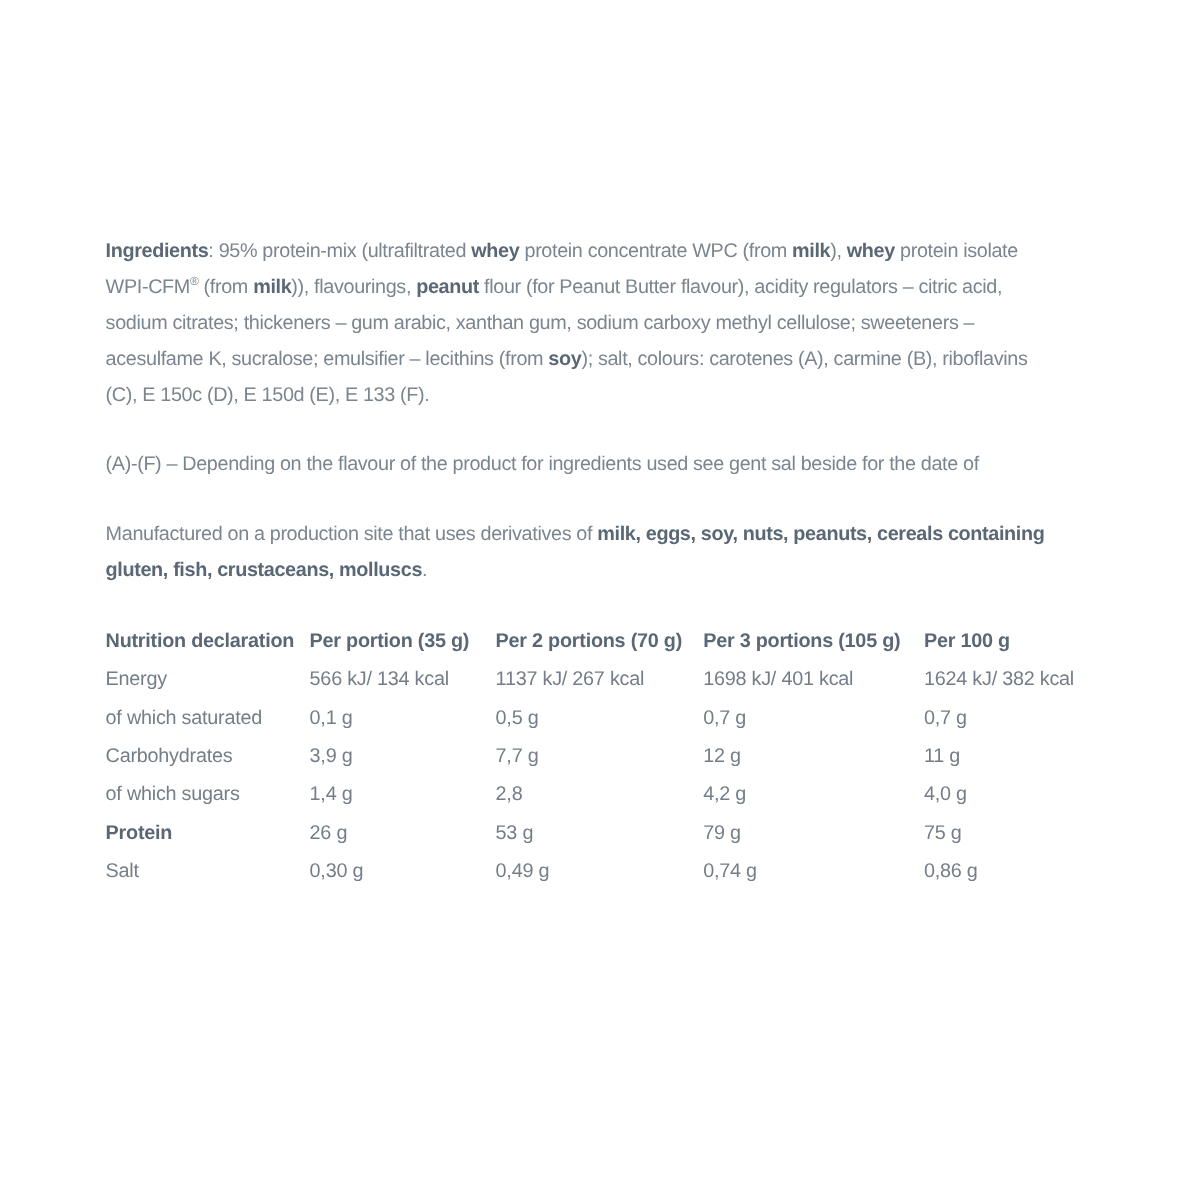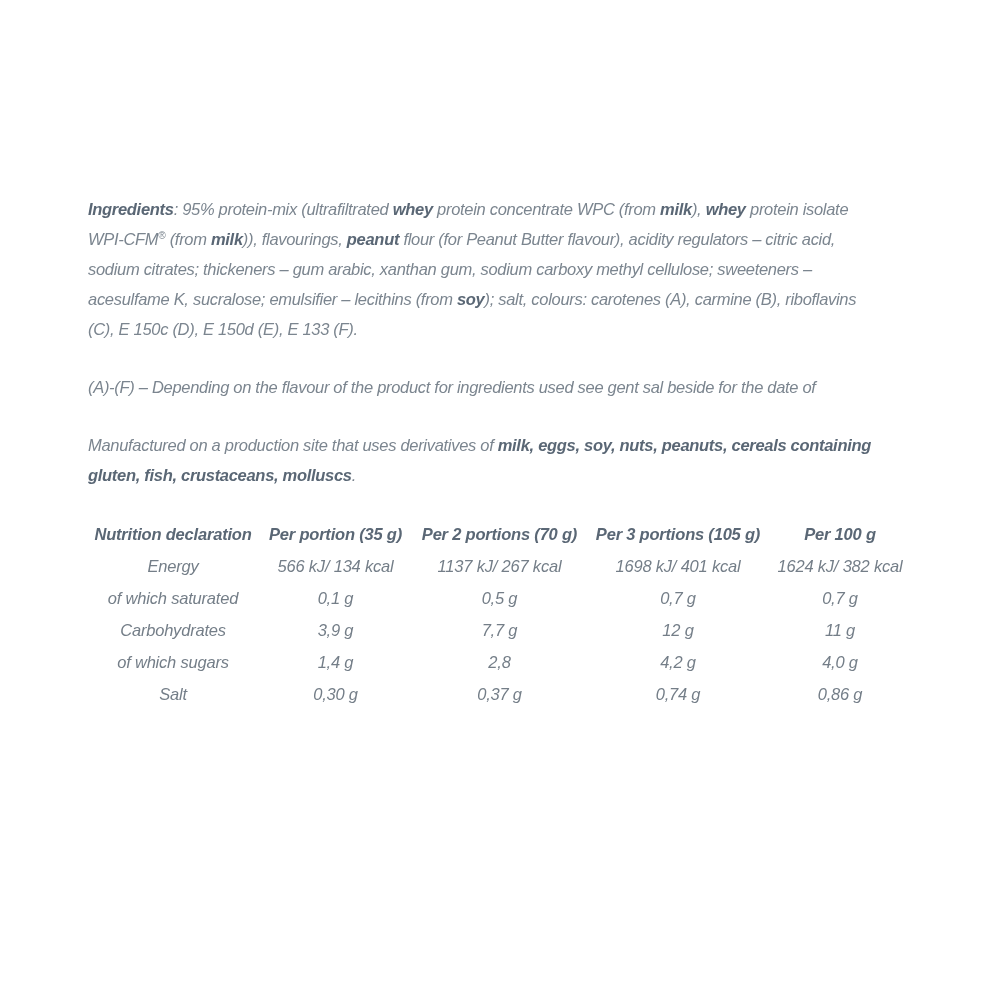--- a/index.html
+++ b/index.html
@@ -10,21 +10,20 @@
   body {
     width: 1000px;
     height: 1000px;
     overflow: hidden;
     font-family: "Liberation Sans", sans-serif;
   }
   .content {
     box-sizing: border-box;
     width: 1000px;
     padding: 194px 88px 0 88px;
-    font-style: italic;
   }
   .para {
     margin: 0 0 28px 0;
     font-size: 16.5px;
     letter-spacing: -0.3px;
     line-height: 30px;
     color: #7b858f;
     font-weight: 400;
     white-space: nowrap;
   }
@@ -38,21 +37,21 @@
     line-height: 0;
   }
   table.nutrition {
     border-collapse: collapse;
     table-layout: fixed;
     width: 822px;
     margin-top: 2px;
   }
   table.nutrition th,
   table.nutrition td {
-    text-align: center;
+    text-align: left;
     vertical-align: middle;
     font-size: 16.5px;
     letter-spacing: -0.2px;
     line-height: 20px;
     padding: 6px 0 6px 0;
     white-space: nowrap;
     overflow: visible;
   }
   table.nutrition th {
     color: #5a6775;
@@ -118,22 +117,29 @@
           <td>11 g</td>
         </tr>
         <tr>
           <td>of which sugars</td>
           <td>1,4 g</td>
           <td>2,8</td>
           <td>4,2 g</td>
           <td>4,0 g</td>
         </tr>
         <tr>
+          <td class="bold-label">Protein</td>
+          <td>26 g</td>
+          <td>53 g</td>
+          <td>79 g</td>
+          <td>75 g</td>
+        </tr>
+        <tr>
           <td>Salt</td>
           <td>0,30 g</td>
-          <td>0,37 g</td>
+          <td>0,49 g</td>
           <td>0,74 g</td>
           <td>0,86 g</td>
         </tr>
       </tbody>
   </table>
 
 </div>
 
 </body></html>

